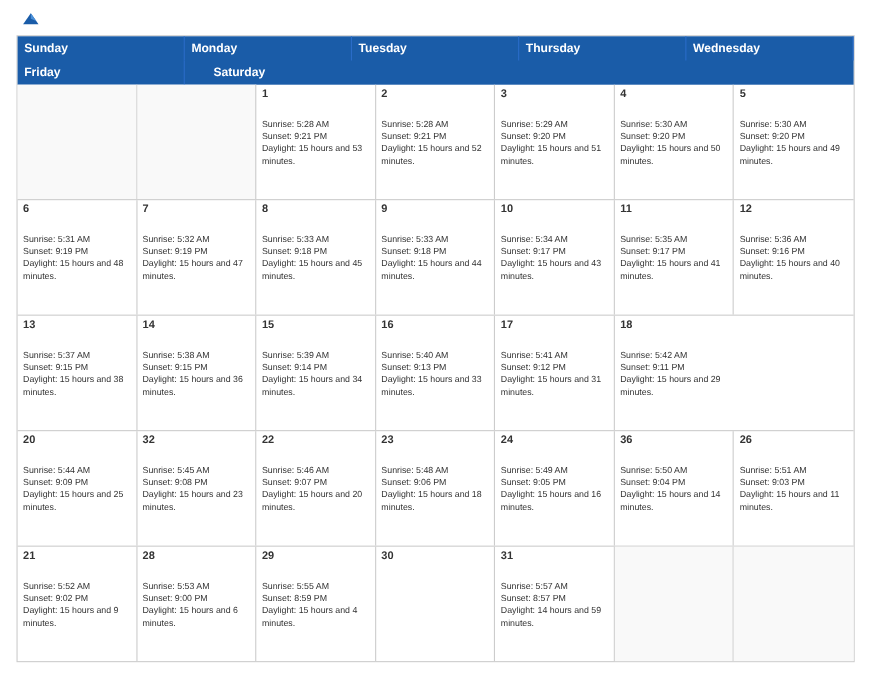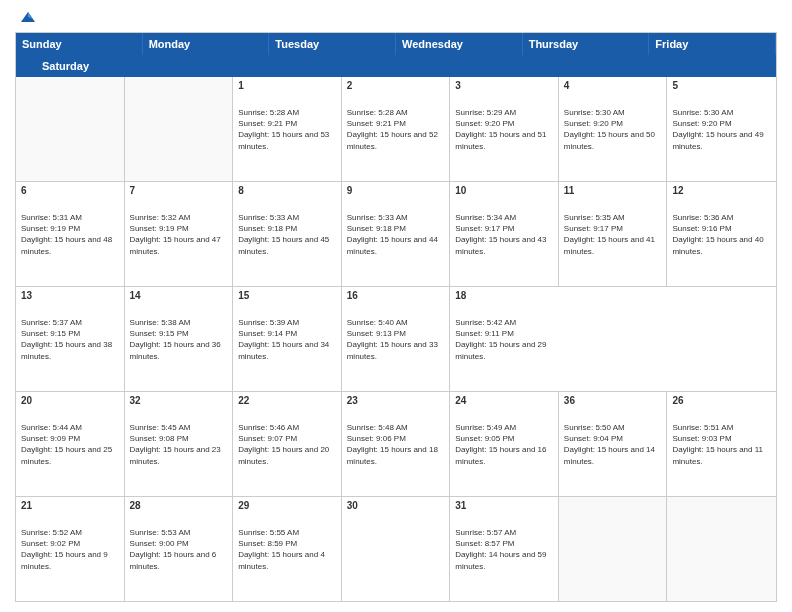--- a/index.html
+++ b/index.html
@@ -63,21 +63,21 @@
       margin-top: 2px;
     }
     .calendar {
       flex: 1;
       display: flex;
       flex-direction: column;
       border: 1px solid #ccc;
     }
     .cal-header {
       display: grid;
-      grid-template-columns: repeat(6, 1fr);
+      grid-template-columns: repeat(5, 1fr);
       background: #1a5ca8;
     }
     .cal-header-cell {
       color: #fff;
       font-weight: bold;
       font-size: 11px;
       padding: 5px 6px;
       border-right: 1px solid #2a6cc8;
       text-align: left;
     }
@@ -136,22 +136,22 @@
       <div class="month-title"></div>
       <div class="subtitle"></div>
     </div>
   </div>
 
   <div class="calendar">
     <div class="cal-header" id="cal-header">
         <div class="cal-header-cell">Sunday</div>
         <div class="cal-header-cell">Monday</div>
         <div class="cal-header-cell">Tuesday</div>
+        <div class="cal-header-cell">Thursday</div>
         <div class="cal-header-cell">Wednesday</div>
-        <div class="cal-header-cell">Thursday</div>
         <div class="cal-header-cell">Friday</div>
         <div class="cal-header-cell">Saturday</div>
       </div>
     <div class="cal-body" id="cal-body">
         <div class="cal-row">
           <div class="cal-cell empty"></div>
           <div class="cal-cell empty"></div>
           <div class="cal-cell">
         <span class="day-num">1</span>
         <div class="day-info">
@@ -278,20 +278,28 @@
       </div>
           <div class="cal-cell">
         <span class="day-num">16</span>
         <div class="day-info">
           Sunrise: 5:40 AM<br>
           Sunset: 9:13 PM<br>
           Daylight: 15 hours and 33 minutes.
         </div>
       </div>
           <div class="cal-cell">
+        <span class="day-num">17</span>
+        <div class="day-info">
+          Sunrise: 5:41 AM<br>
+          Sunset: 9:12 PM<br>
+          Daylight: 15 hours and 31 minutes.
+        </div>
+      </div>
+          <div class="cal-cell">
         <span class="day-num">18</span>
         <div class="day-info">
           Sunrise: 5:42 AM<br>
           Sunset: 9:11 PM<br>
           Daylight: 15 hours and 29 minutes.
         </div>
       </div>
         </div>
         <div class="cal-row">
           <div class="cal-cell">

